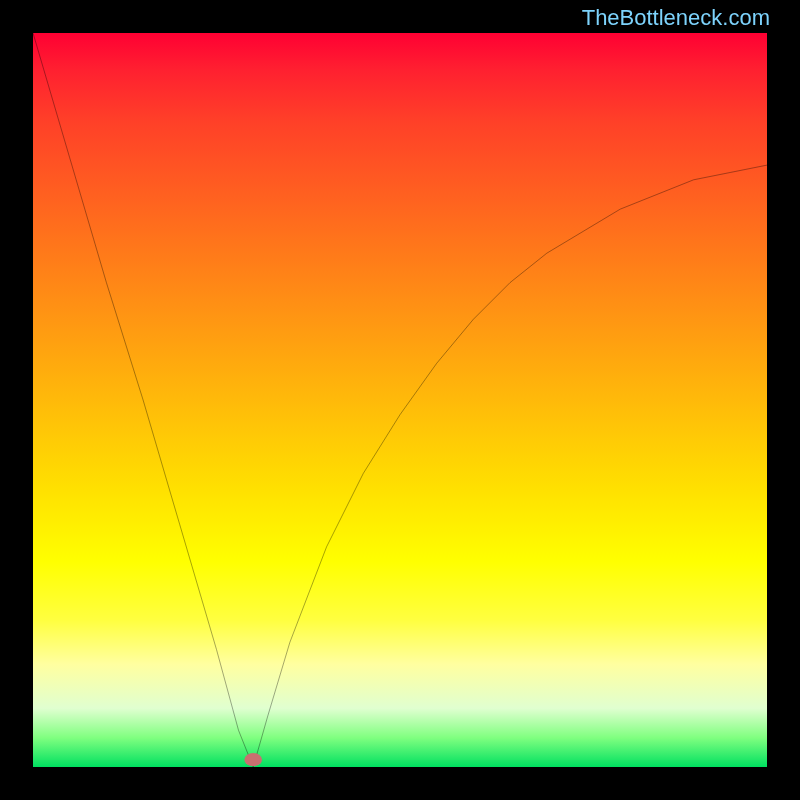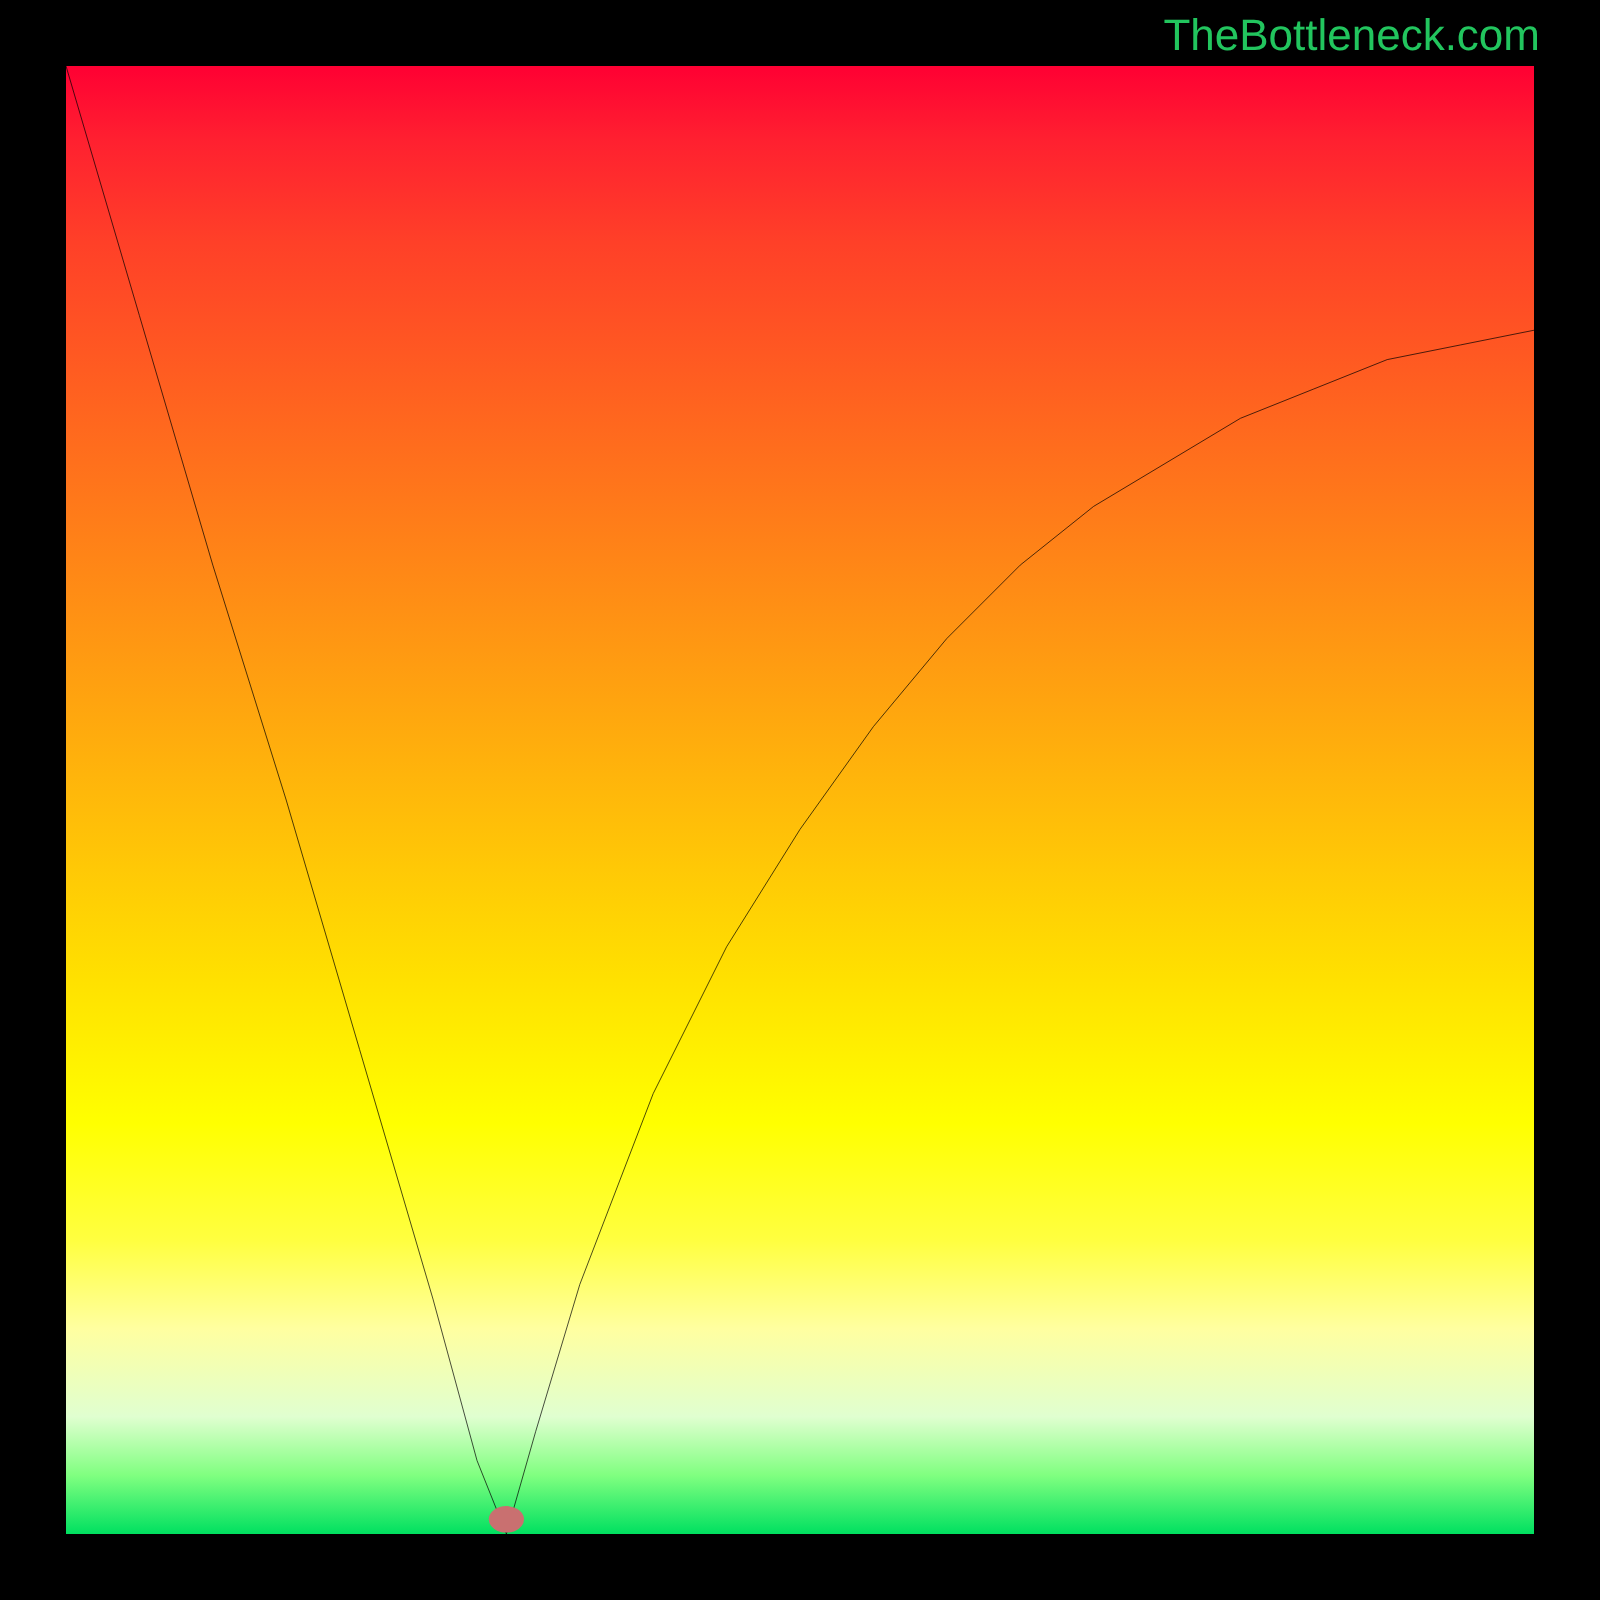--- a/index.html
+++ b/index.html
@@ -42,21 +42,21 @@
     position: absolute;
     left: 33px;
     top: 33px;
     width: 734px;
     height: 734px;
   }
   .attribution {
     position: absolute;
     top: 5px;
     right: 30px;
-    color: #22c55e;
+    color: #7dd3fc;
     font-size: 22px;
     font-weight: normal;
   }
 </style>
 </head>
 <body>
 
 <div class="chart-container">
 
   <div class="plot-area"></div>

